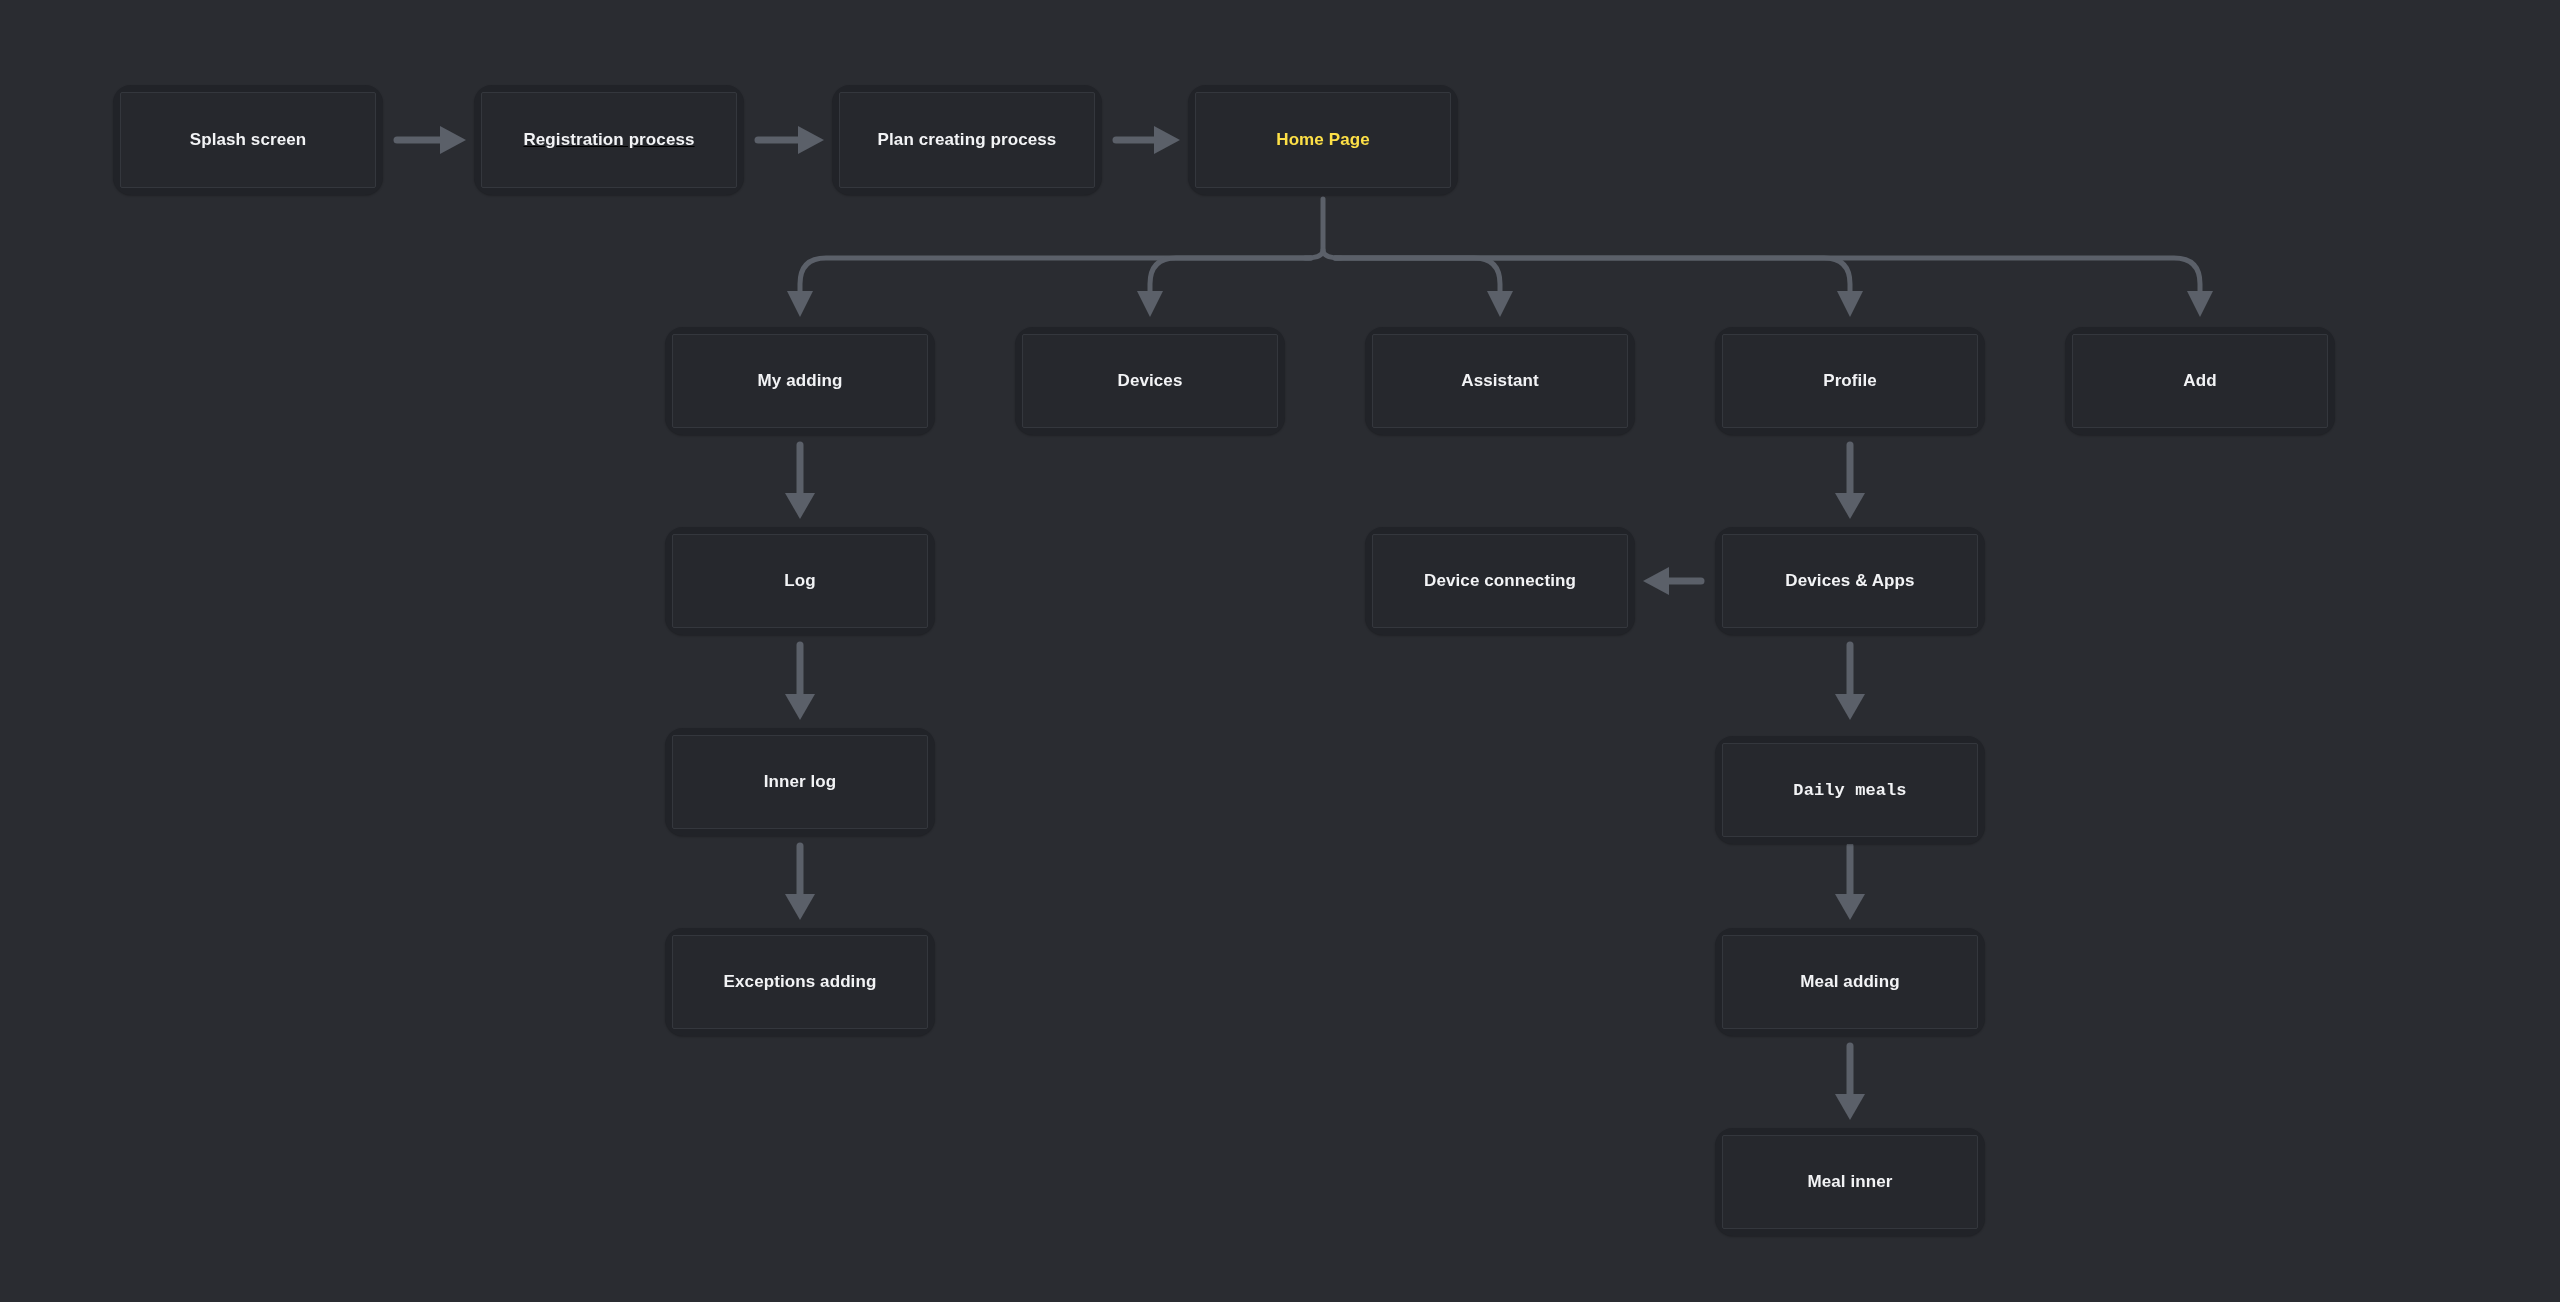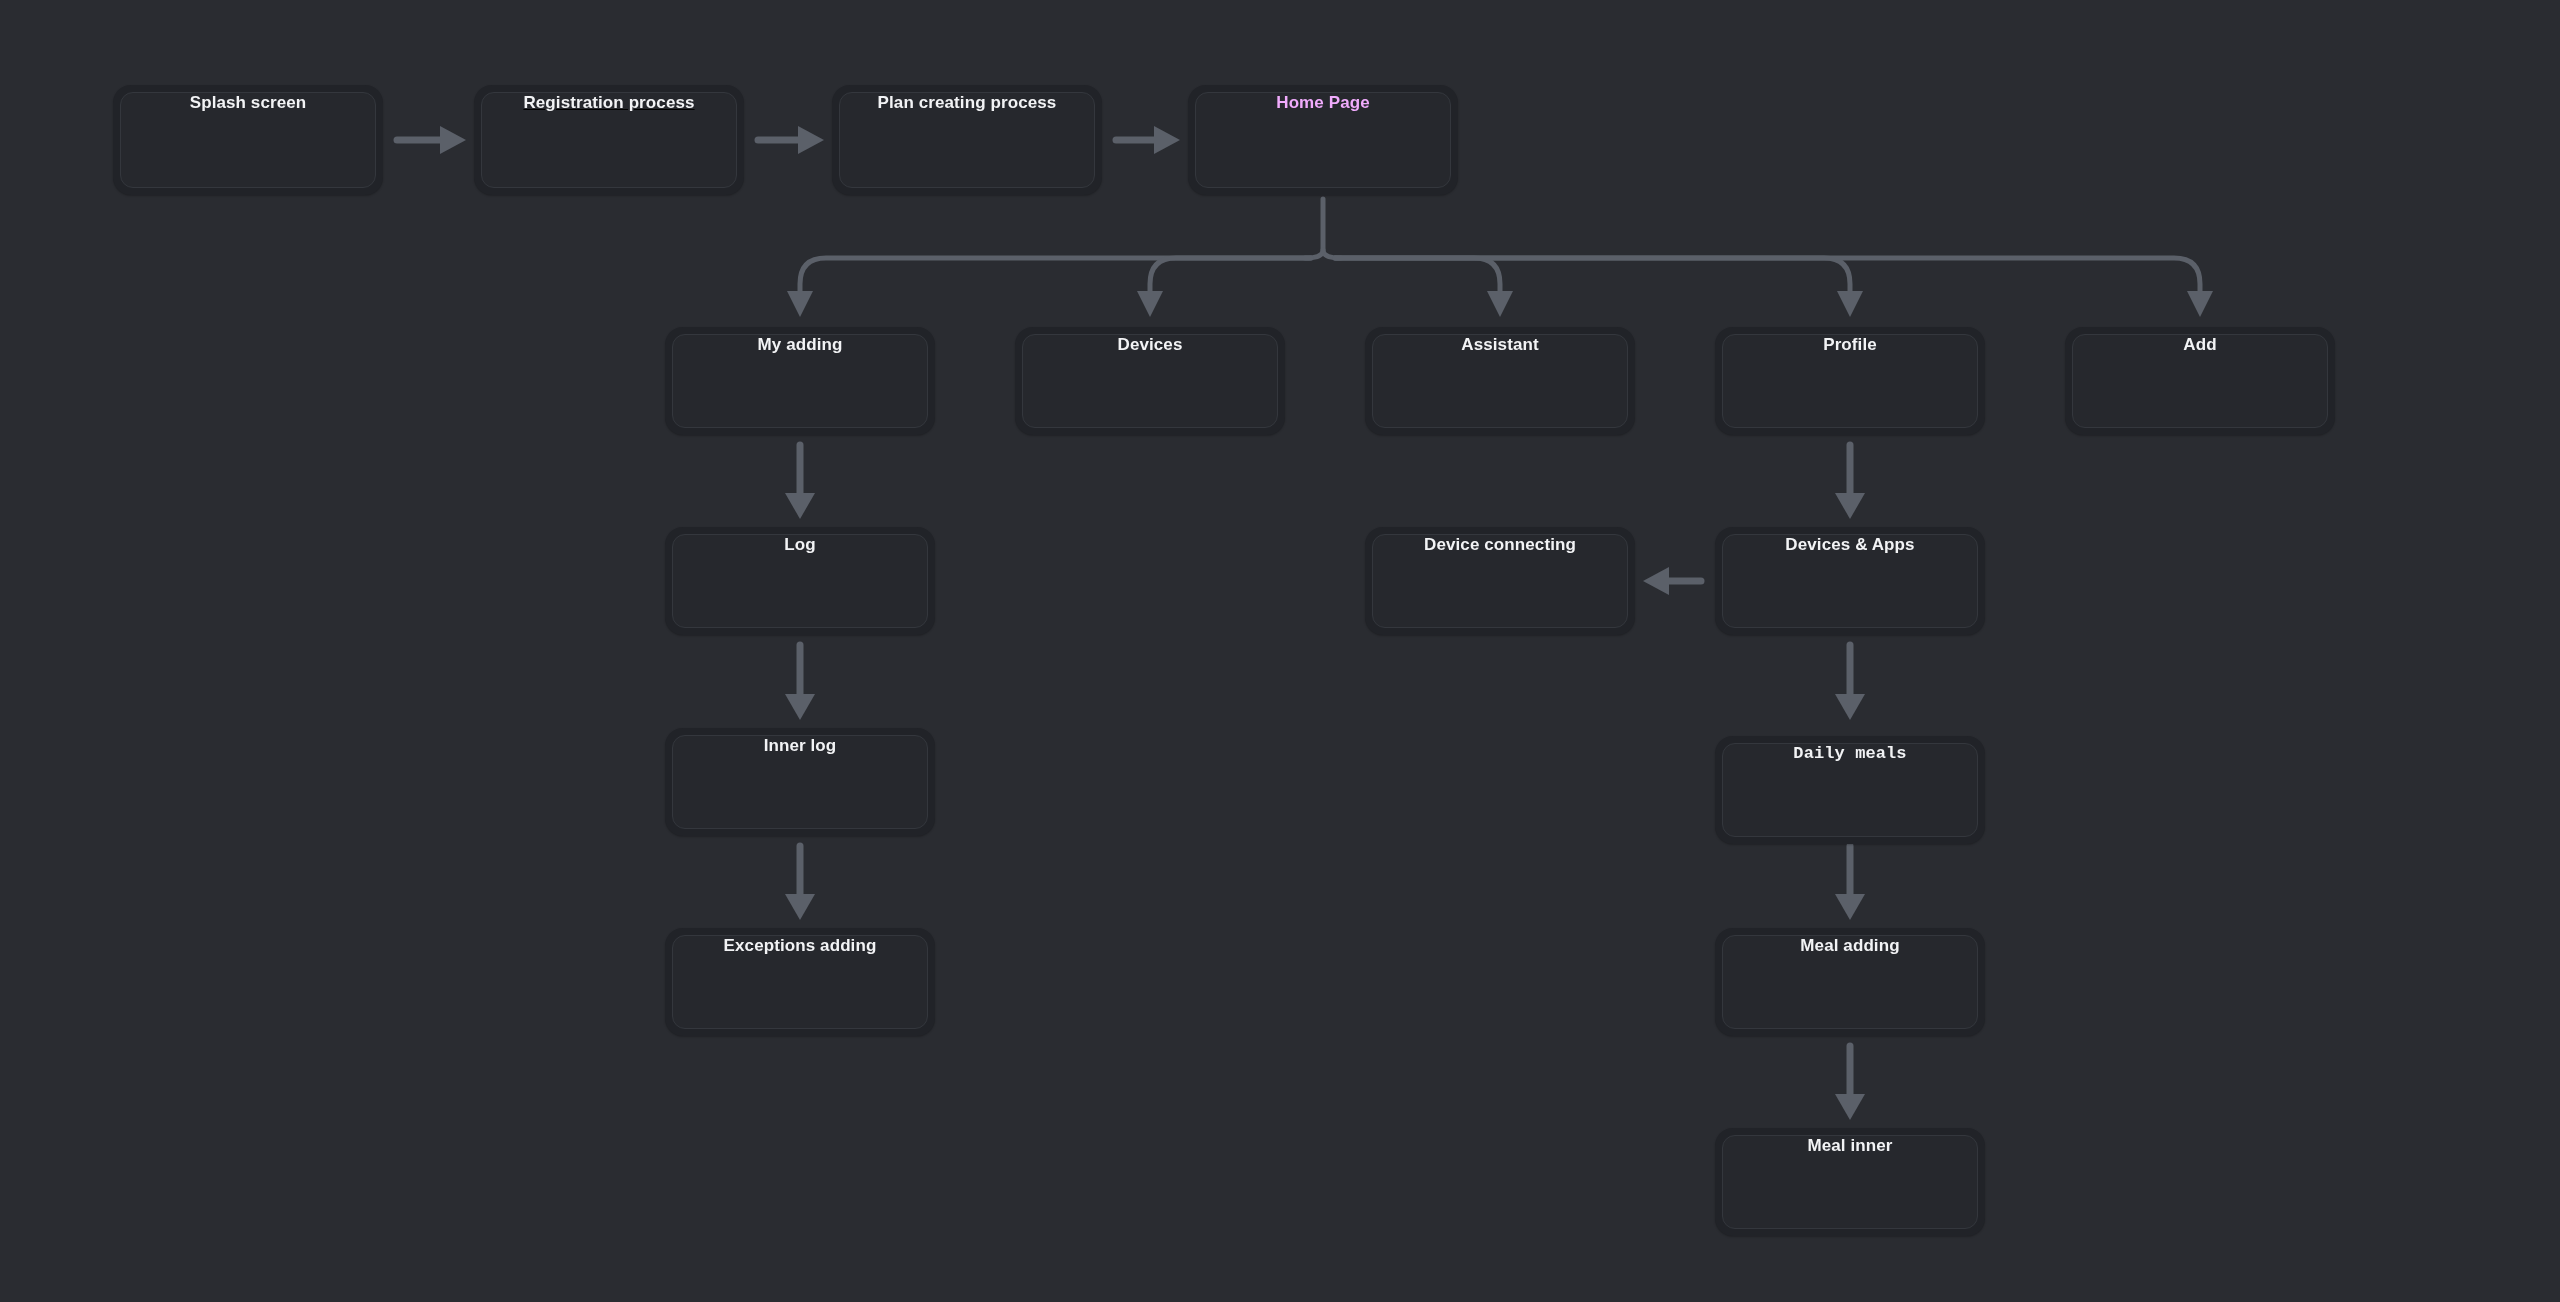--- a/index.html
+++ b/index.html
@@ -19,33 +19,34 @@
     position:absolute;
     background:#212328;
     border-radius:18px;
     padding:7px;
     box-shadow:0 1px 2px rgba(0,0,0,0.25);
   }
   .node-inner {
     width:100%; height:100%;
     background:#26282d;
     border:1px solid #34373d;
-    border-radius:13px;
+    border-radius:2px;
     display:flex;
+    align-items:center;
     justify-content:center;
   }
   .node-label {
     font-size:17px;
     font-weight:bold;
     color:#f2f3f5;
     letter-spacing:0.1px;
     white-space:nowrap;
     text-align:center;
   }
-  .node.accent .node-label { color:#f0abfc; }
+  .node.accent .node-label { color:#fde047; }
 </style>
 </head>
 <body>
 
 <div id="canvas">
   <svg id="connectors" viewBox="0 0 2560 1302" width="2560" height="1302">
       <path d="M397 140 L442 140" fill="none" stroke="#5b6069" stroke-width="7" stroke-linecap="round" stroke-linejoin="round"></path>
       <polygon points="466,140 440,126 440,154" fill="#5b6069"></polygon>
       <path d="M758 140 L800 140" fill="none" stroke="#5b6069" stroke-width="7" stroke-linecap="round" stroke-linejoin="round"></path>
       <polygon points="824,140 798,126 798,154" fill="#5b6069"></polygon>

